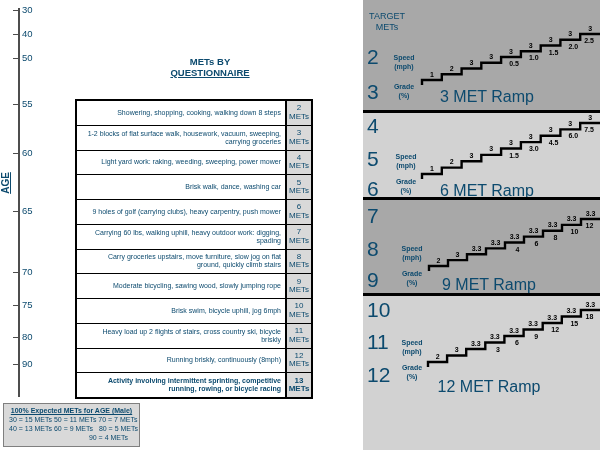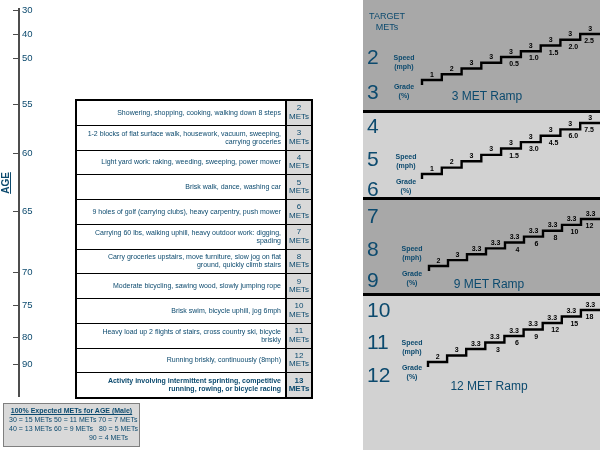--- a/index.html
+++ b/index.html
@@ -35,21 +35,21 @@
   .legend-title{font-size:7px;font-weight:bold;text-decoration:underline;text-align:center;line-height:9px;}
   .legend-line{font-size:7px;line-height:9px;padding:0 11px 0 5px;white-space:pre;}
   .legend-line.r{text-align:right;}
   
   .panel{position:absolute;left:363px;width:237px;box-sizing:content-box;overflow:hidden;}
   .panel.divider{border-bottom:3px solid #000;}
   .target-header{position:absolute;left:2px;top:11px;width:44px;text-align:center;
                  font-size:9px;font-weight:normal;line-height:11px;}
   .big-num{position:absolute;left:4px;font-size:21px;line-height:21px;}
   .axis-lbl{position:absolute;width:36px;text-align:center;font-size:7px;font-weight:bold;line-height:8.5px;}
-  .ramp-caption{position:absolute;width:120px;text-align:center;font-size:12px;line-height:11px;}
+  .ramp-caption{position:absolute;width:120px;text-align:center;font-size:16px;line-height:11px;}
   .stair-svg{position:absolute;left:0;top:0;overflow:visible;}
 </style>
 </head>
 <body>
 
 <div class="canvas">
 
   <div>
     <div class="axis-line"></div>
     <div class="age-title">AGE</div>
@@ -71,20 +71,24 @@
         <div class="age-tick-mark" style="top: 304.5px;"></div>
         <div class="age-tick-label" style="top: 300px;">75</div>
         <div class="age-tick-mark" style="top: 336.5px;"></div>
         <div class="age-tick-label" style="top: 332px;">80</div>
         <div class="age-tick-mark" style="top: 363.5px;"></div>
         <div class="age-tick-label" style="top: 359px;">90</div>
       </div>
   </div>
 
 
+  <div class="q-title">
+    <div>METs BY</div>
+    <div class="u">QUESTIONNAIRE</div>
+  </div>
 
   <div class="met-table" id="met-table">
       <div class="met-row">
         <div class="act-cell">Showering, shopping, cooking, walking down 8 steps</div>
         <div class="met-cell" style="background: rgb(217, 217, 217);">
           <div>2</div>
           <div>METs</div>
         </div>
       </div>
       <div class="met-row">
@@ -215,20 +219,21 @@
         <div class="big-num" style="top: 35px;">5</div>
         <div class="big-num" style="top: 65px;">6</div>
         <div class="axis-lbl" style="left: 25px; top: 40px;">
           <div>Speed</div>
           <div>(mph)</div>
         </div>
         <div class="axis-lbl" style="left: 25px; top: 65px;">
           <div>Grade</div>
           <div>(%)</div>
         </div>
+        <div class="ramp-caption" style="left: 64px; top: 72px;">6 MET Ramp</div>
         <svg class="stair-svg" width="237" height="84">
           <polyline points="59,66 59,61 78.8,61.0 78.8,54.6 98.6,54.6 98.6,48.3 118.3,48.3 118.3,41.9 138.1,41.9 138.1,35.5 157.9,35.5 157.9,29.1 177.7,29.1 177.7,22.8 197.4,22.8 197.4,16.4 217.2,16.4 217.2,10.0 237.0,10.0" fill="none" stroke="#000000" stroke-width="2.4"></polyline>
           <text x="68.9" y="57.5" text-anchor="middle" font-size="7" font-weight="bold">1</text>
           <text x="88.7" y="51.1" text-anchor="middle" font-size="7" font-weight="bold">2</text>
           <text x="108.4" y="44.8" text-anchor="middle" font-size="7" font-weight="bold">3</text>
           <text x="128.2" y="38.4" text-anchor="middle" font-size="7" font-weight="bold">3</text>
           <text x="148.0" y="32.0" text-anchor="middle" font-size="7" font-weight="bold">3</text>
           <text x="151.0" y="44.5" text-anchor="middle" font-size="7" font-weight="bold">1.5</text>
           <text x="167.8" y="25.6" text-anchor="middle" font-size="7" font-weight="bold">3</text>
           <text x="170.8" y="38.1" text-anchor="middle" font-size="7" font-weight="bold">3.0</text>

